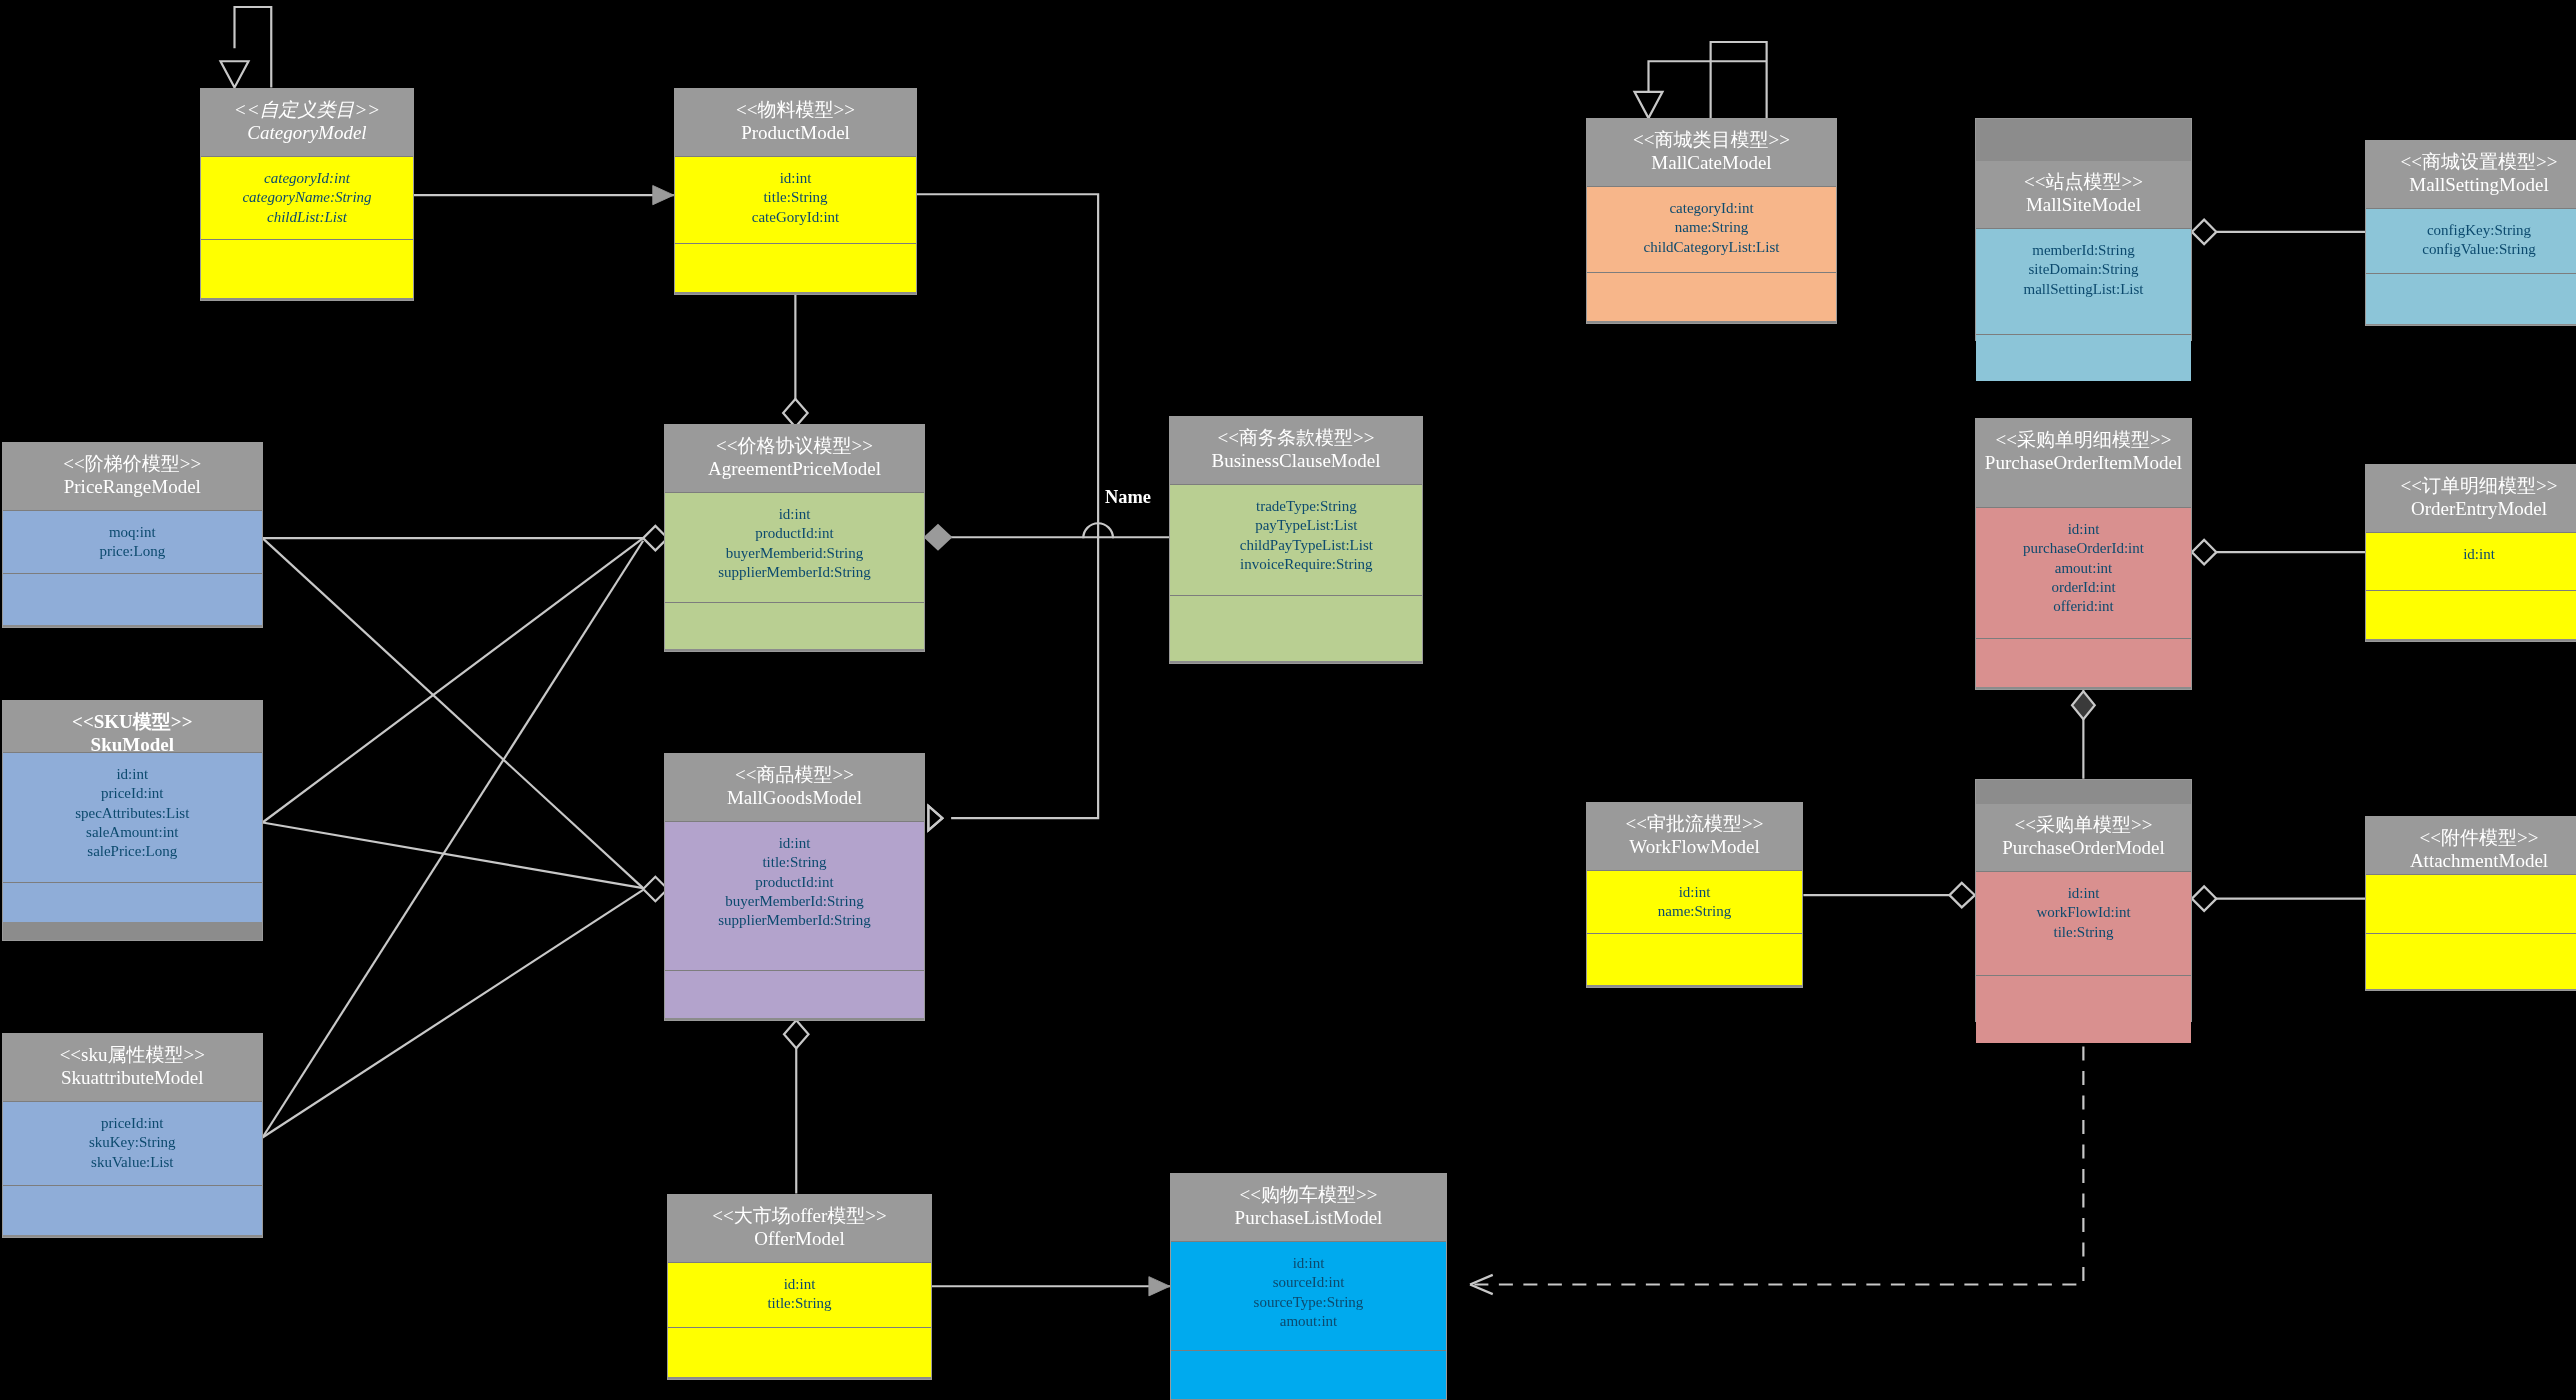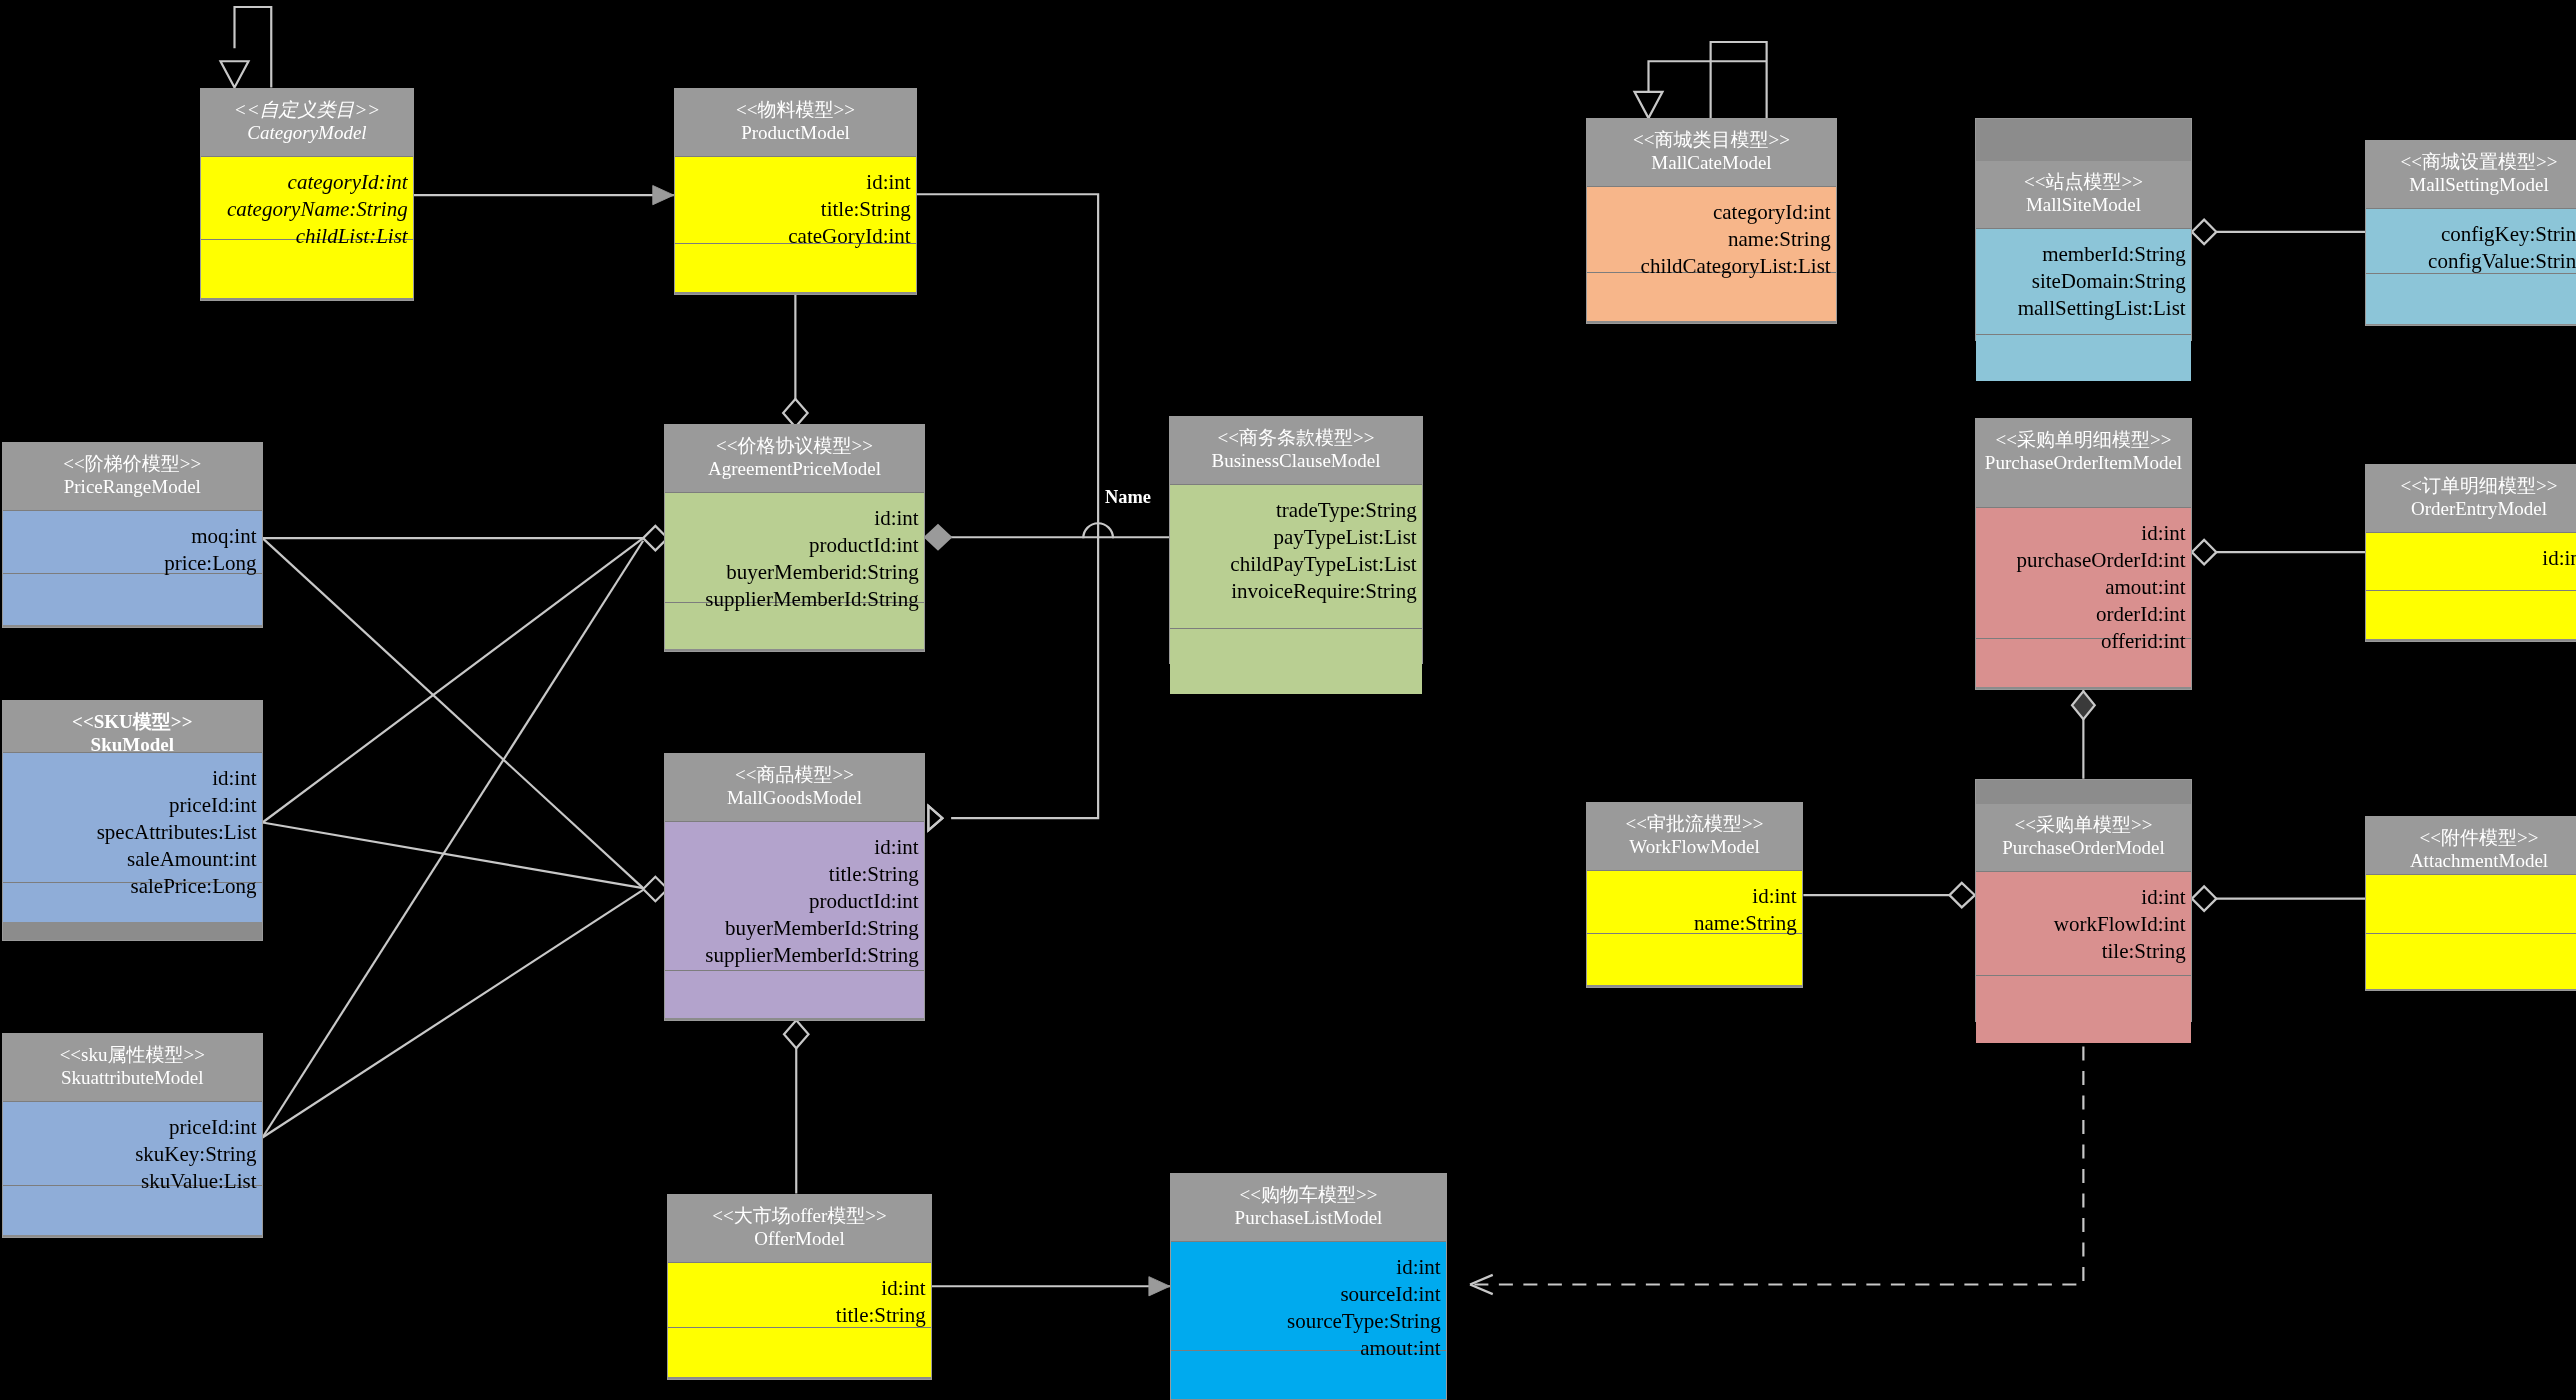--- a/index.html
+++ b/index.html
@@ -30,25 +30,25 @@
     padding: 8.8px 3.5px 8.8px 3.5px;
     line-height: 1.22;
     font-size: 19px;
     border-bottom: 1.8px solid #7d7d7d;
     letter-spacing: 0px;
   }
   .uml-stereo { display: block; white-space: nowrap; }
   .uml-name   { display: block; word-break: break-all; }
   .uml-attrs {
     box-sizing: border-box;
-    color: #000000;
-    text-align: right;
+    color: #0c4a6e;
+    text-align: center;
     padding: 12.3px 5.3px 12.3px 5.3px;
     line-height: 1.28;
-    font-size: 21px;
+    font-size: 15px;
     border-bottom: 1.8px solid #7d7d7d;
     word-break: break-all;
   }
   .uml-attrs .attr { display: block; white-space: normal; }
   .uml-ops {
     box-sizing: border-box;
   }
   
   #wires {
     position: absolute;
@@ -188,21 +188,21 @@
           <span class="attr">buyerMemberid:String</span>
           <span class="attr">supplierMemberId:String</span>
         </div>
         <div class="uml-ops" style="height: 46px; background: rgb(185, 207, 146);"></div>
       </div>
       <div class="uml-class" style="left: 1169px; top: 416px; width: 254px; height: 248px; border-color: rgb(154, 154, 154);">
         <div class="uml-header" style="height: 68px; background: rgb(154, 154, 154);">
           <span class="uml-stereo">&lt;&lt;商务条款模型&gt;&gt;</span>
           <span class="uml-name">BusinessClauseModel</span>
         </div>
-        <div class="uml-attrs" style="height: 144px; background: rgb(185, 207, 146); padding-left: 26px;">
+        <div class="uml-attrs" style="height: 111px; background: rgb(185, 207, 146); padding-left: 26px;">
           <span class="attr">tradeType:String</span>
           <span class="attr">payTypeList:List</span>
           <span class="attr">childPayTypeList:List</span>
           <span class="attr">invoiceRequire:String</span>
         </div>
         <div class="uml-ops" style="height: 65px; background: rgb(185, 207, 146);"></div>
       </div>
       <div class="uml-class" style="left: 1.8px; top: 700px; width: 261px; height: 241px; border-color: rgb(154, 154, 154);">
         <div class="uml-header" style="height: 52px; background: rgb(154, 154, 154); font-weight: bold;">
           <span class="uml-stereo">&lt;&lt;SKU模型&gt;&gt;</span>

